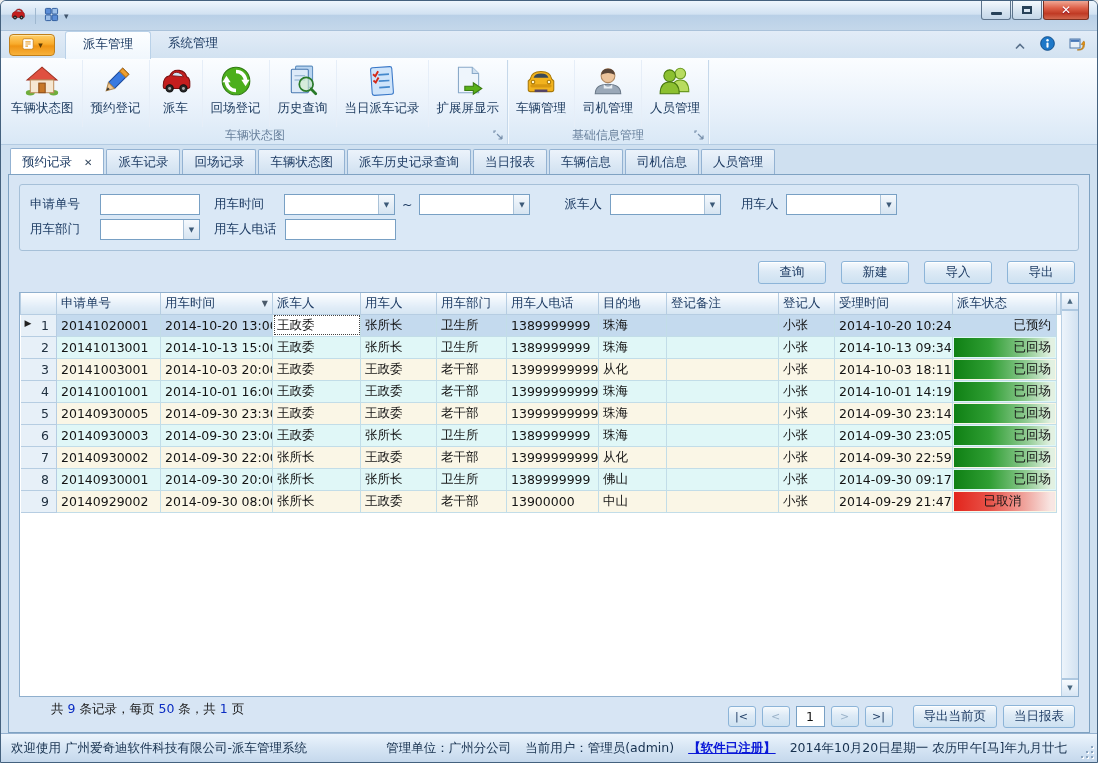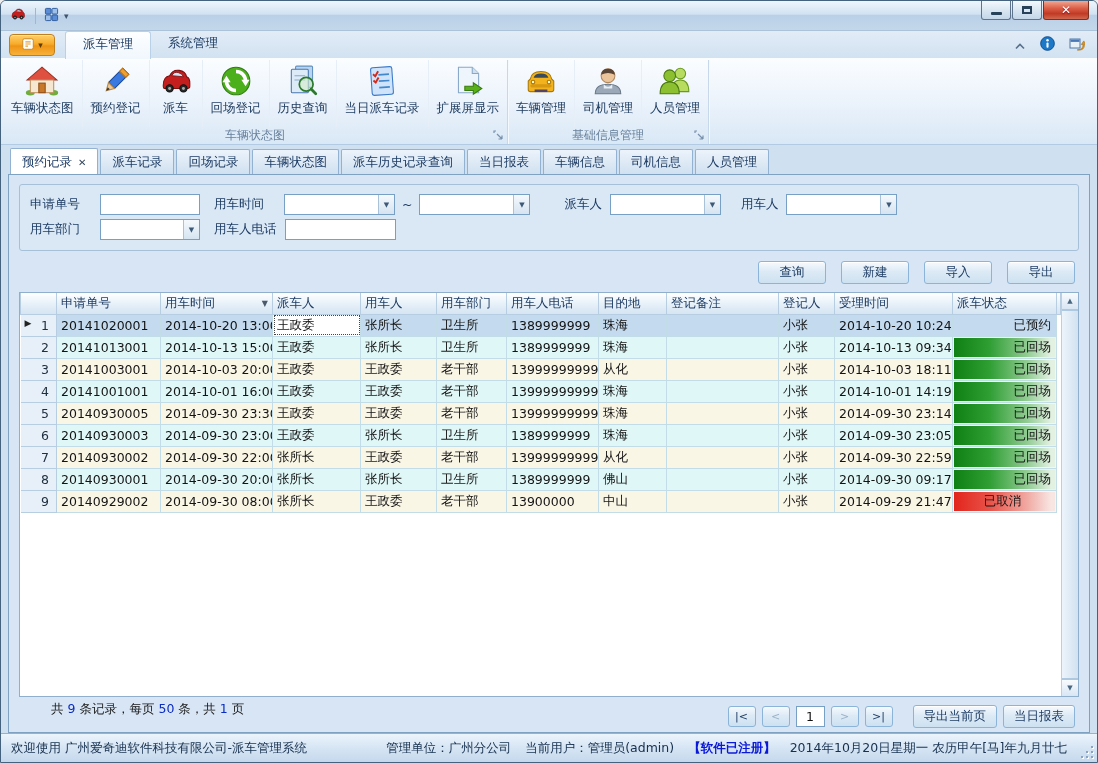--- a/index.html
+++ b/index.html
@@ -41,21 +41,21 @@
   .rbtn:last-child{border-right:none;}
   .ricon{width:36px;height:36px;display:flex;align-items:center;justify-content:center;}
   .ricon svg{width:34px;height:34px;}
   .rlbl{margin-top:1px;color:#1c3a5e;white-space:nowrap;}
   .rcaption{height:17px;display:flex;align-items:center;justify-content:center;color:#68809c;font-size:12px;position:relative;}
   .launcher{position:absolute;right:4px;bottom:4px;width:10px;height:10px;display:flex;}
   
   .main{flex:1;display:flex;flex-direction:column;padding:3px 7px 0;background:#cfe0f0;min-height:0;}
   .docstrip{height:26px;flex:none;display:flex;align-items:flex-end;padding:0 2px;gap:2px;}
   .dtab{padding:4px 11px;background:linear-gradient(#ecf3fb,#cfe0f0);border:1px solid #93b2d2;border-bottom:none;
-    border-radius:2px 2px 0 0;display:flex;align-items:center;gap:6px;white-space:nowrap;color:#1e3c64;margin-bottom:-1px;}
+    border-radius:2px 2px 0 0;display:flex;align-items:center;gap:12px;white-space:nowrap;color:#1e3c64;margin-bottom:-1px;}
   .dtab.active{background:#fff;padding-top:5px;}
   .dtab-close{font-size:10px;color:#33475e;font-weight:bold;}
   .content{flex:1;border:1px solid #7fa2c2;background:#d7e5f4;display:flex;flex-direction:column;padding:9px 10px 1px;min-height:0;}
   
   .filter-box{border:1px solid #a6c0d8;border-radius:3px;background:#dae8f6;padding:7px 10px 8px;flex:none;}
   .frow{display:flex;align-items:center;height:25px;}
   .flabel{white-space:nowrap;color:#1e3c64;margin-right:8px;}
   .tinput{height:21px;border:1px solid #78a0c4;background:#fff;padding:0 3px;font:inherit;color:#222;}
   .combo{display:flex;height:21px;border:1px solid #78a0c4;background:#fff;}
   .combo-text{flex:1;}
@@ -100,21 +100,21 @@
   .pager{margin-left:auto;display:flex;align-items:center;gap:6px;}
   .pbtn{width:28px;height:21px;border:1px solid #8cb4d8;border-radius:3px;color:#1e3c64;font-size:11px;
     background:linear-gradient(#f6fafd,#ddeaf6 45%,#cde1f1);display:flex;align-items:center;justify-content:center;}
   .pbtn.disabled{color:#9ab2c8;}
   .page-input{width:29px;height:21px;border:1px solid #78a0c4;text-align:center;font:inherit;color:#111;}
   .pexport{margin-left:14px;}
   
   .statusbar{height:29px;flex:none;display:flex;align-items:center;gap:14px;padding:0 30px 0 10px;position:relative;
     background:linear-gradient(#ecf4fc,#d6e5f4 50%,#c5d8ec);border-top:1px solid #96b2d0;color:#16304e;}
   .sb-spacer{flex:1;}
-  .sb-license{color:#0a18d8;font-weight:bold;}
+  .sb-license{color:#0a18d8;font-weight:bold;text-decoration:underline;}
   .grip{position:absolute;right:4px;bottom:4px;width:12px;height:12px;}
   .grip i{position:absolute;width:2px;height:2px;background:#8aa4c0;box-shadow:1px 1px 0 #fff;}
 </style>
 </head>
 <body>
 
 <div class="window">
 
   <div class="titlebar">
     <div class="qat">

